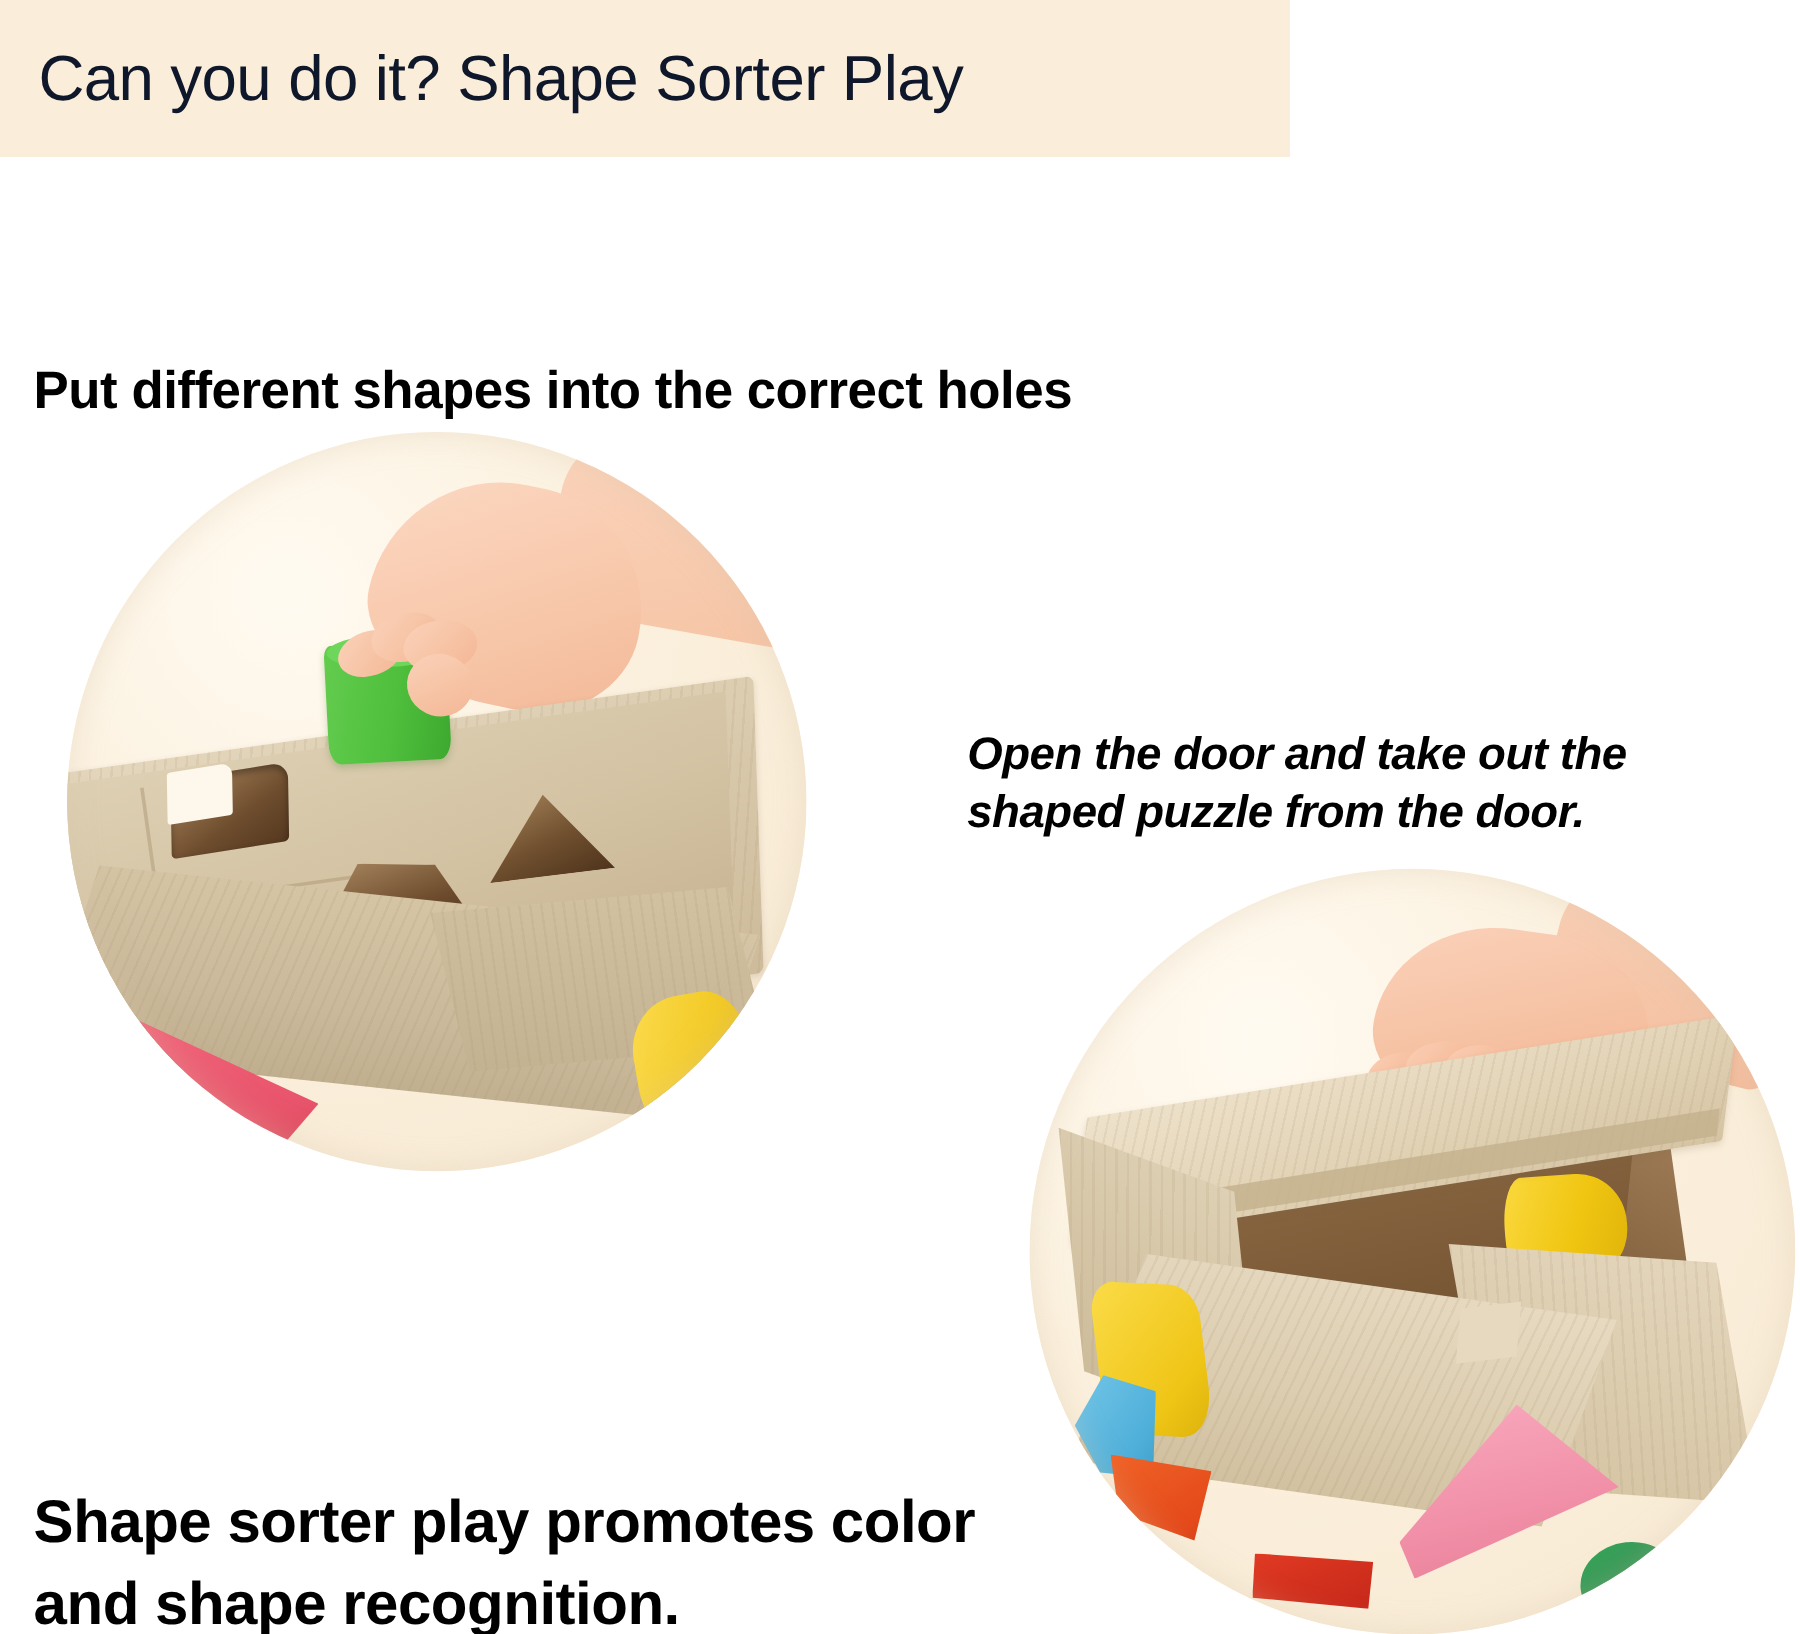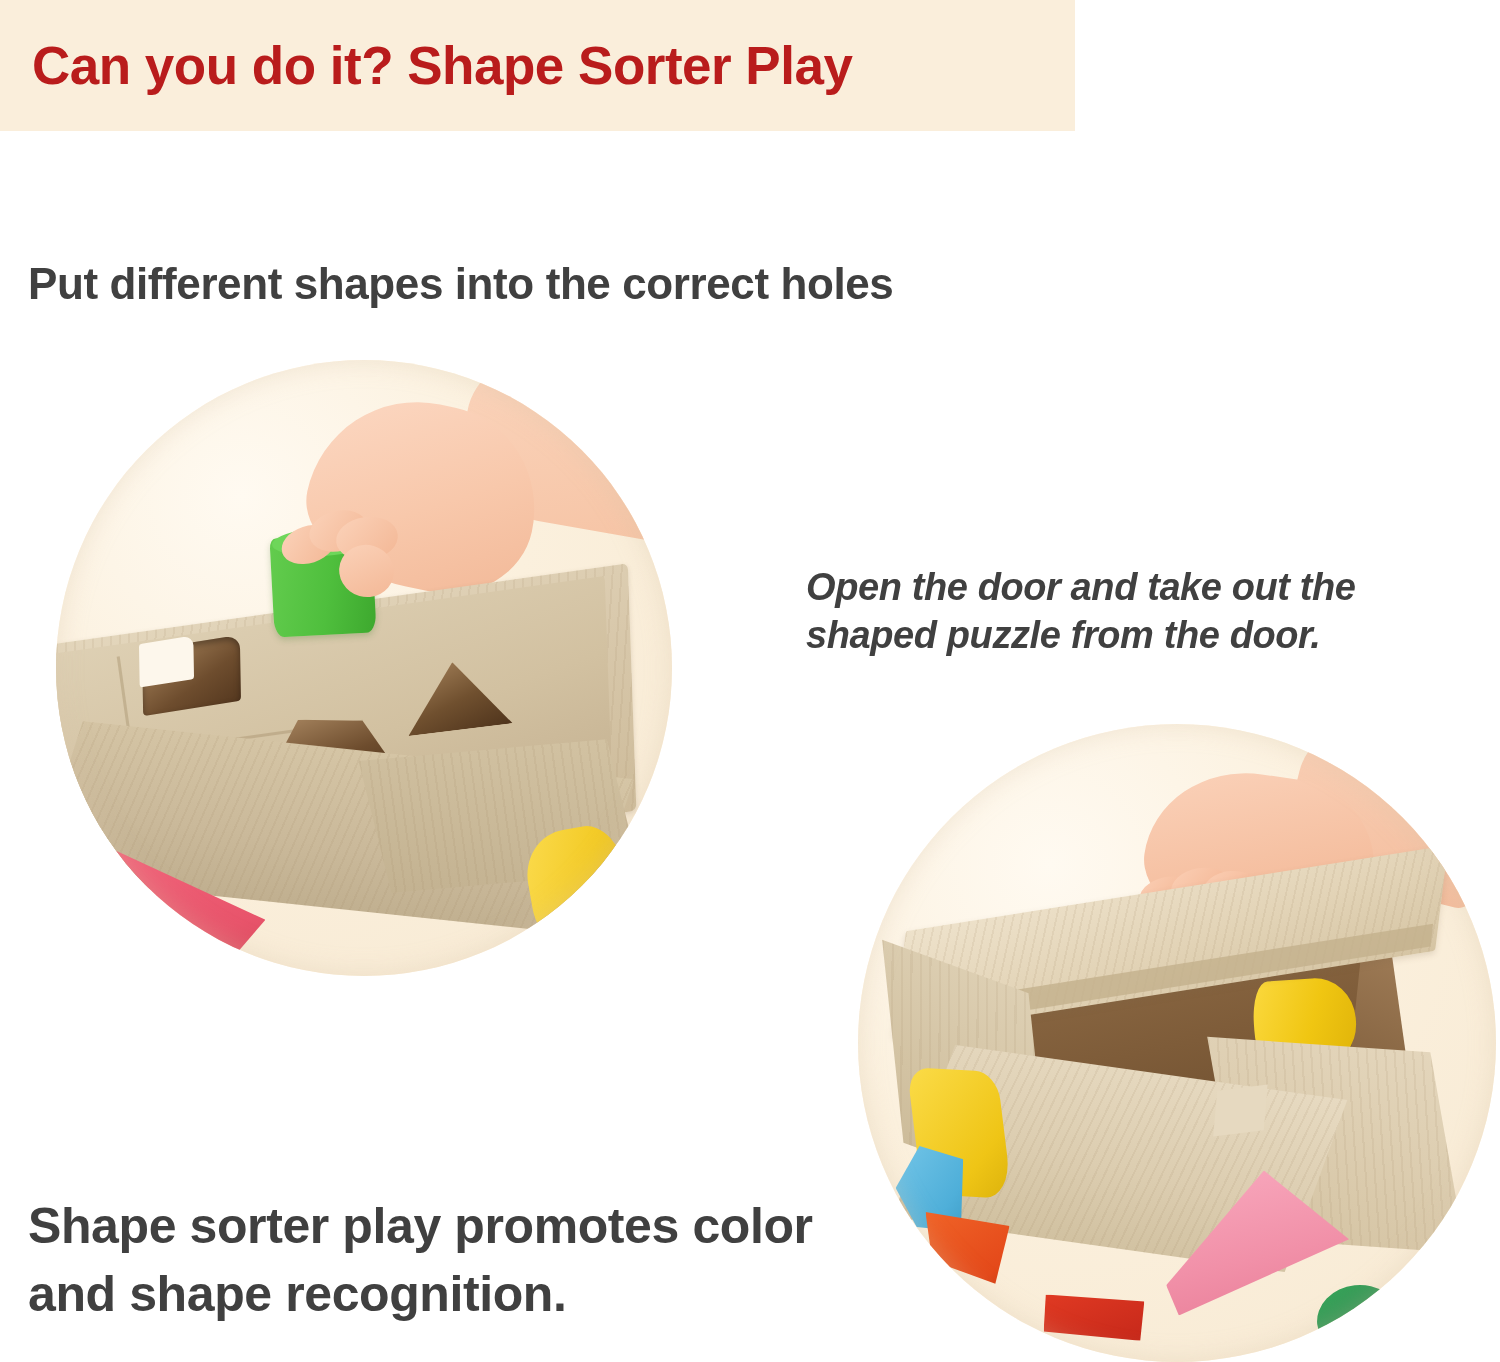--- a/index.html
+++ b/index.html
@@ -25,33 +25,34 @@
     height: 131px;
     background: #faeedb;
     -webkit-clip-path: polygon(0 0, 100% 0, 100% 100%, 1020px 100%, 945px 50%, 1020px 0, 100% 0, 100% 100%, 0 100%);
     clip-path: polygon(0 0, 1075px 0, 1075px 131px, 1022px 131px, 948px 66px, 1022px 0, 1075px 0, 1075px 131px, 0 131px);
   }
   .banner-title {
     position: absolute;
     left: 32px;
     top: 33px;
     font-size: 53px;
-    font-weight: bold;
-    color: #b91c1c;
+    font-weight: normal;
+    color: #0f172a;
     letter-spacing: -0.5px;
     white-space: nowrap;
     line-height: 66px;
   }
 
   
   .caption {
     position: absolute;
-    color: #404040;
+    color: #000000;
     font-weight: bold;
     letter-spacing: -0.4px;
+    margin-top: 42px;
   }
   .caption-top {
     left: 28px;
     top: 256px;
     font-size: 44px;
     line-height: 56px;
     white-space: nowrap;
   }
   .caption-mid {
     left: 806px;

